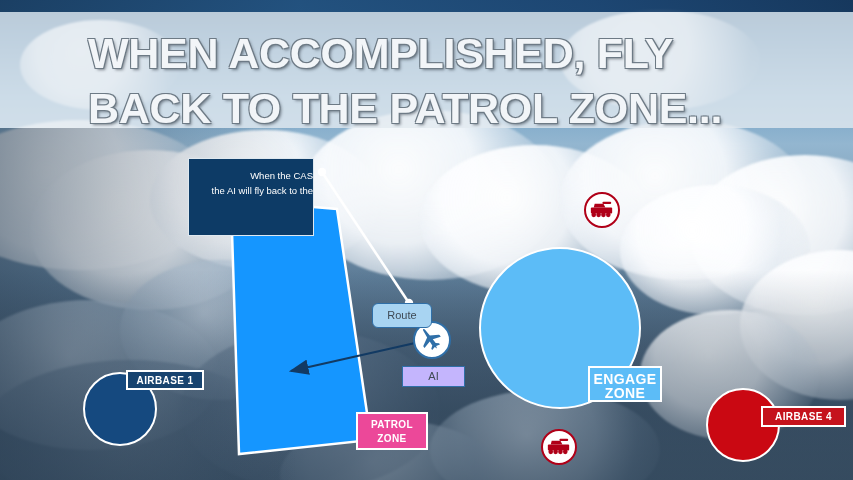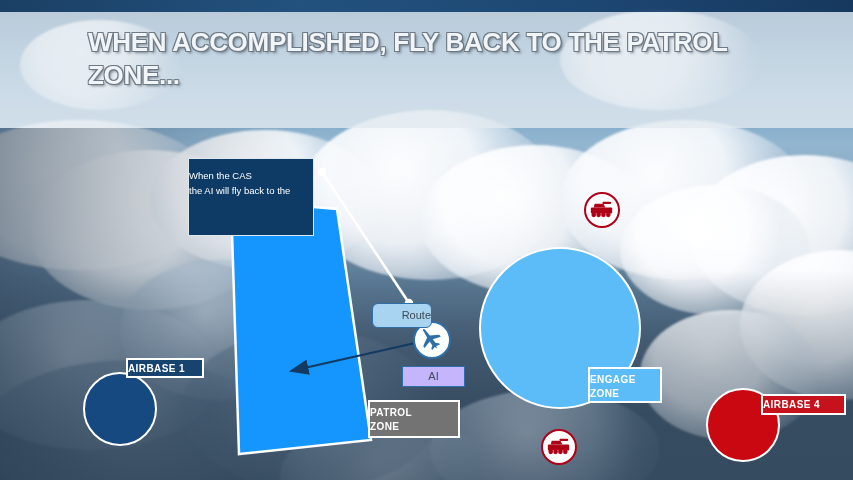--- a/index.html
+++ b/index.html
@@ -88,21 +88,21 @@
     left: 0; top: 12px;
     width: 853px;
     height: 116px;
     background: rgba(226,234,240,0.80);
   }
   .slide-title {
     position: absolute;
     left: 88px;
     top: 26px;
     width: 700px;
-    font-size: 26px;
+    font-size: 43px;
     font-weight: bold;
     line-height: 1.28;
     letter-spacing: -0.3px;
     color: #f2f5f8;
     text-shadow:
       -1px -1px 0 #6d7a85,
        1px -1px 0 #6d7a85,
       -1px  1px 0 #6d7a85,
        1px  1px 0 #6d7a85,
        2px  2px 3px rgba(40,50,60,0.55);
@@ -143,66 +143,68 @@
   .base-red {
     left: 706px; top: 388px;
     width: 74px; height: 74px;
     background: #ca0812;
   }
 
   
   .lbl {
     position: absolute;
     box-sizing: border-box;
+    text-align: center;
     font-weight: bold;
     border: 2px solid #ffffff;
     color: #ffffff;
     letter-spacing: 0.4px;
+    margin-top: 12px;
   }
   .lbl-airbase1 {
     left: 126px; top: 358px;
     width: 78px; height: 20px;
     line-height: 17px;
     font-size: 10px;
     background: #17436f;
   }
   .lbl-airbase4 {
     left: 761px; top: 394px;
     width: 85px; height: 21px;
     line-height: 18px;
     font-size: 10px;
     background: #c5121c;
   }
   .lbl-patrol {
-    left: 368px; top: 400px;
-    width: 92px; height: 38px;
+    left: 356px; top: 400px;
+    width: 72px; height: 38px;
     padding-top: 4px;
     font-size: 10px;
     line-height: 14px;
-    background: #737373;
+    background: #ec4899;
   }
   .lbl-engage {
-    left: 588px; top: 367px;
+    left: 588px; top: 354px;
     width: 74px; height: 36px;
     padding-top: 4px;
-    font-size: 10px;
+    font-size: 14px;
     line-height: 14px;
     background: #5cbcf7;
   }
   .lbl-route {
     position: absolute;
     left: 372px; top: 303px;
     width: 60px; height: 25px;
     border-radius: 6px;
     background: #a8d4f2;
     border: 1.5px solid #2f6fa8;
     color: #3f4a55;
     font-size: 11px;
     line-height: 22px;
-    text-align: right;
+    text-align: center;
     box-sizing: border-box;
   }
   .lbl-ai {
     position: absolute;
     left: 402px; top: 366px;
     width: 63px; height: 21px;
     background: #c4b5fd;
     border: 1.5px solid #2f6fa8;
     color: #3f4a55;
     font-size: 11px;
@@ -217,21 +219,21 @@
     left: 188px;
     top: 158px;
     width: 126px;
     height: 78px;
     background: #0d3b66;
     border: 1.5px solid #dfe8ef;
     box-sizing: border-box;
     color: #ffffff;
     font-size: 9.5px;
     line-height: 14.5px;
-    text-align: left;
+    text-align: right;
     padding-top: 10px;
   }
 
   
   .unit {
     position: absolute;
     width: 36px; height: 36px;
     border-radius: 50%;
     background: #ffffff;
     border: 2.5px solid #b00018;

